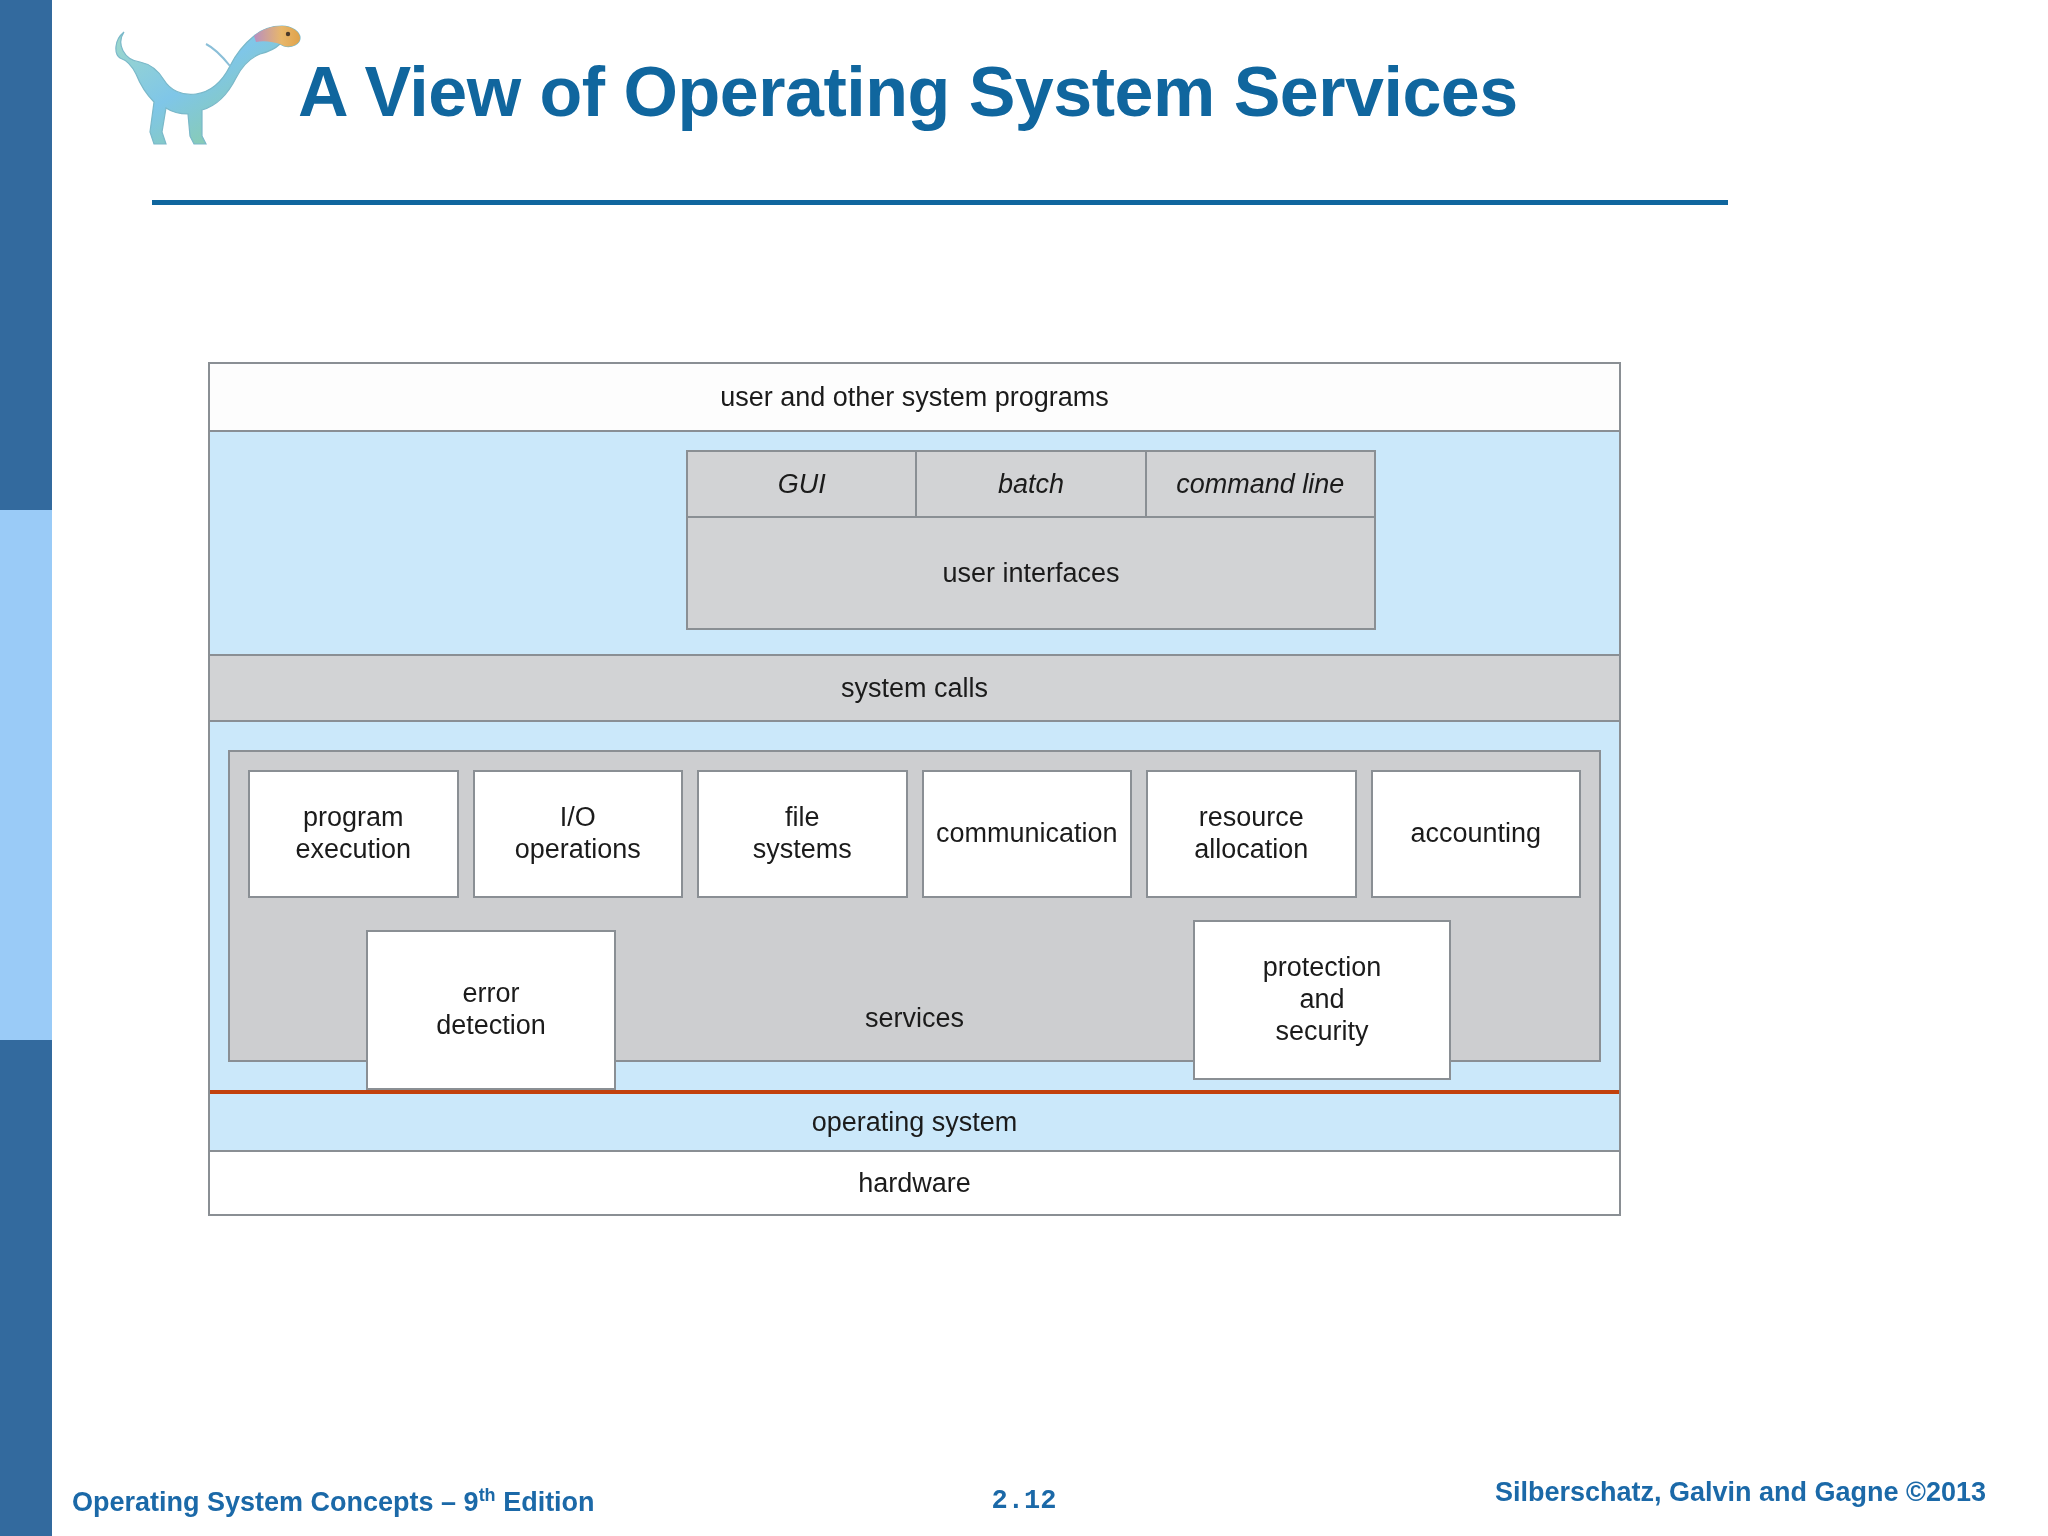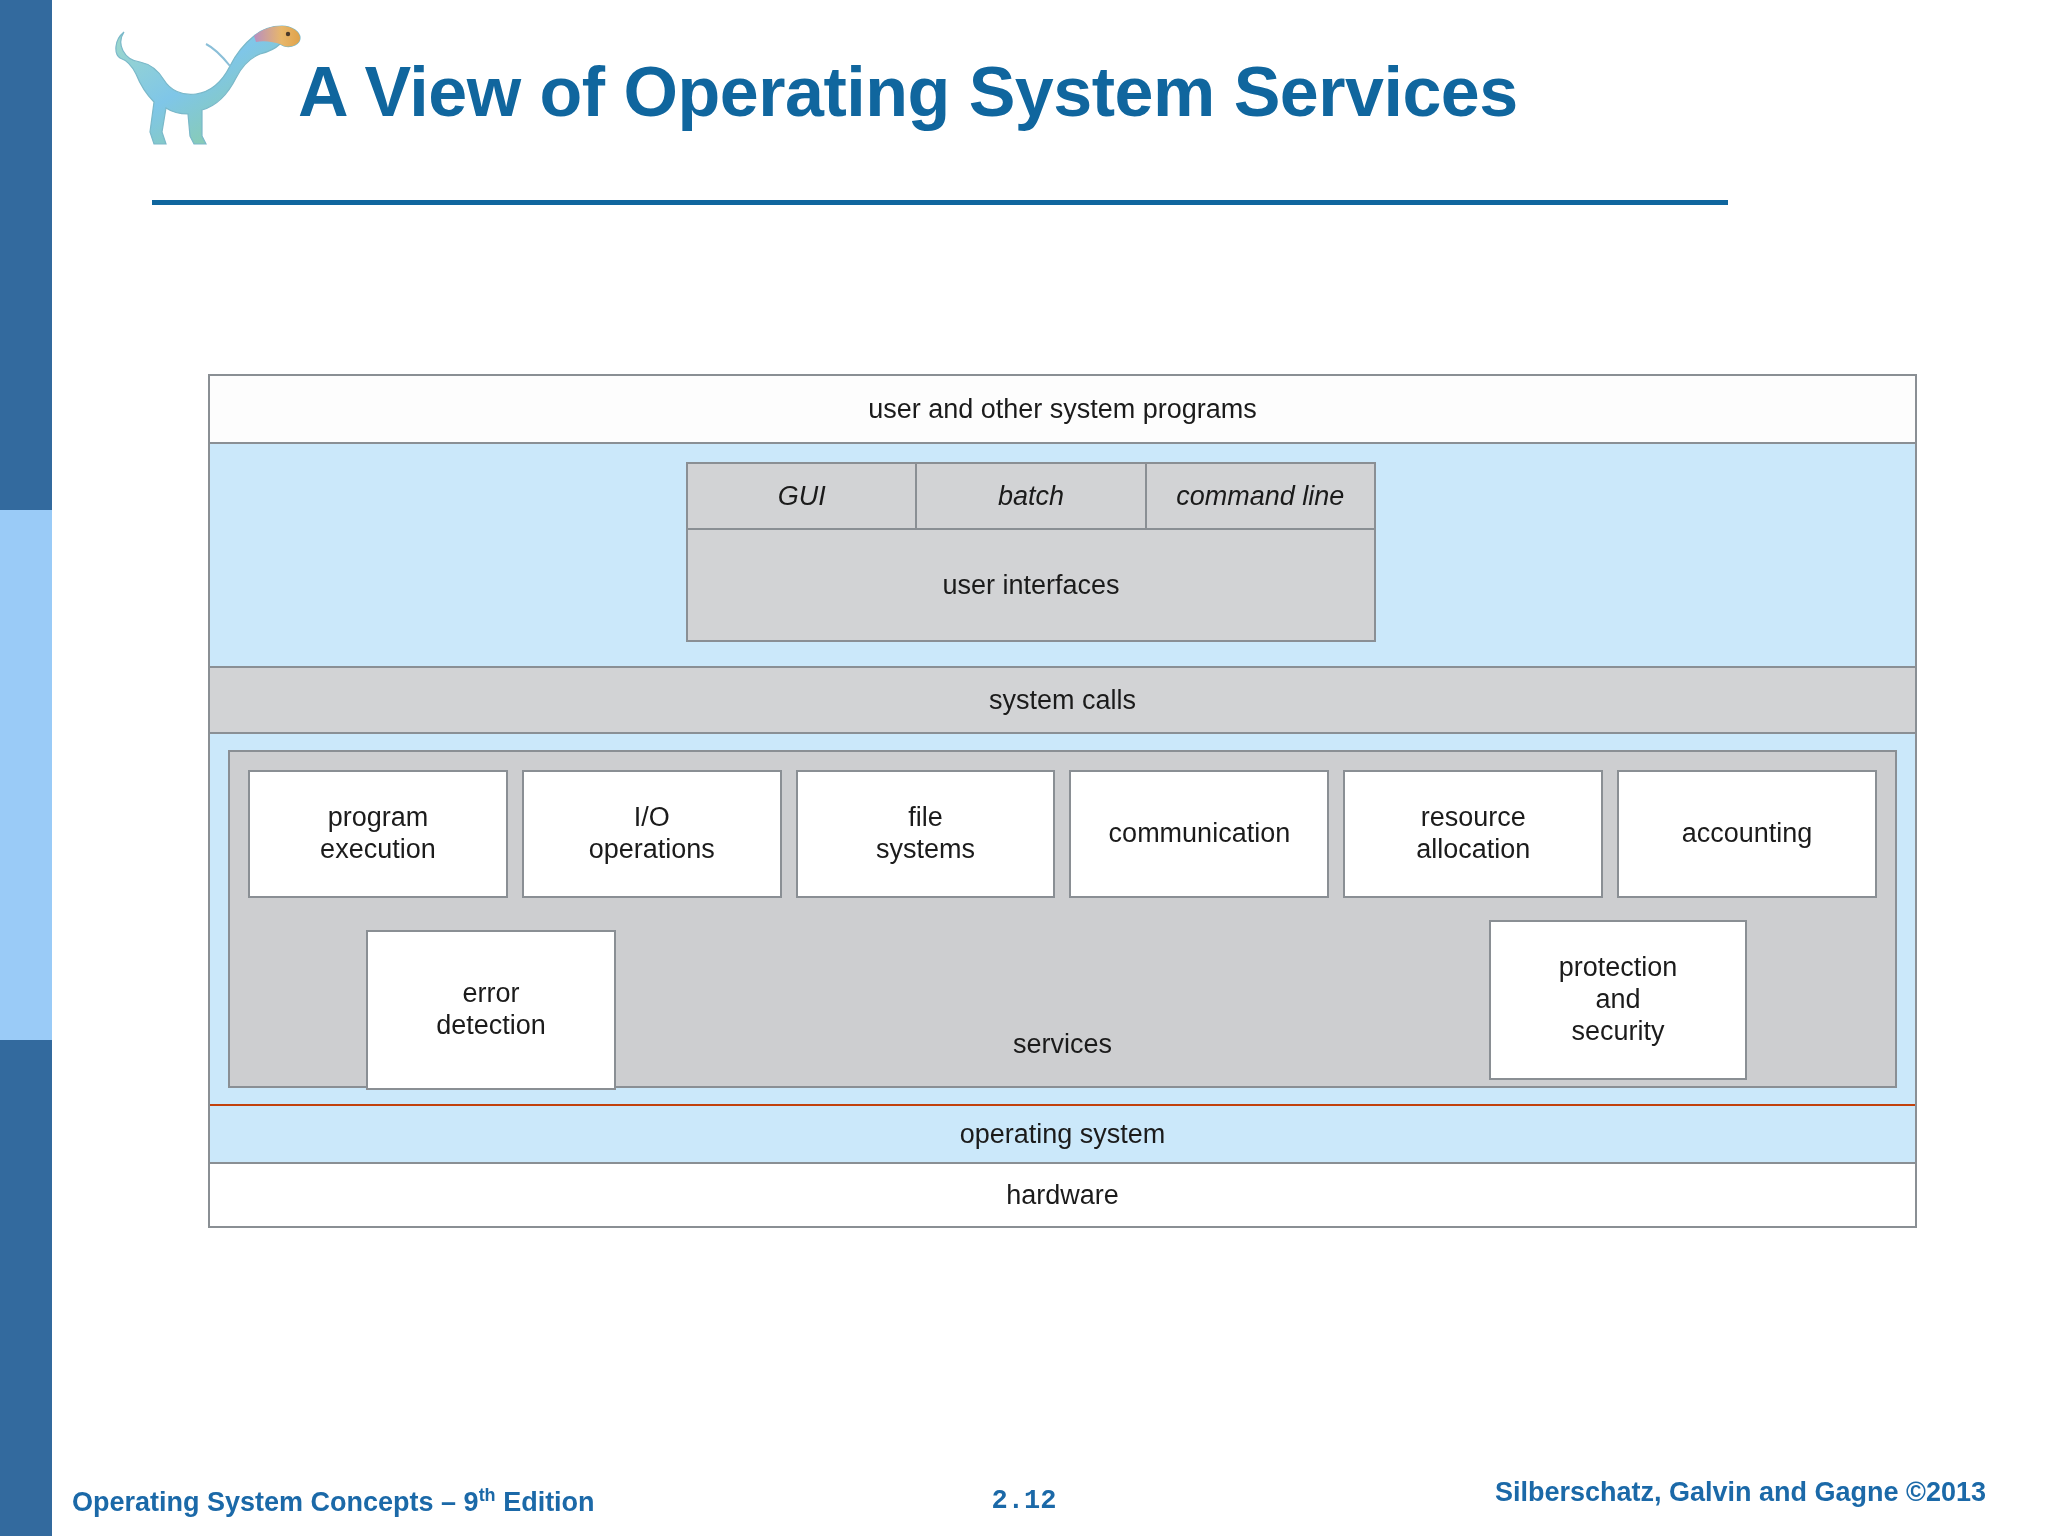--- a/index.html
+++ b/index.html
@@ -56,22 +56,22 @@
   #header-dino {
     position: absolute;
     left: 62px; top: 4px;
     width: 200px; height: 160px;
   }
 
   
   #diagram {
     position: absolute;
     left: 208px;
-    top: 374px;
-    width: 1709px;
+    top: 362px;
+    width: 1413px;
     border: 2px solid #8a8f94;
     background: #7dd3fc;
     box-sizing: border-box;
   }
   .band {
     box-sizing: border-box;
     display: flex;
     align-items: center;
     justify-content: center;
     color: #1b1b1b;
@@ -125,22 +125,22 @@
     background: #d2d3d5;
   }
   #band-syscalls {
     height: 66px;
     background: #d2d3d5;
     border-bottom: 2px solid #8a8f94;
   }
   #band-oslayer {
     height: 372px;
     background: #cbe8fa;
-    border-bottom: 2px solid #c2410c;
-    padding: 16px 18px;
+    border-bottom: 4px solid #c2410c;
+    padding: 28px 18px;
     box-sizing: border-box;
     position: relative;
   }
   #services-box {
     position: relative;
     width: 100%;
     height: 100%;
     border: 2px solid #8a8f94;
     background: #cdced0;
     box-sizing: border-box;

